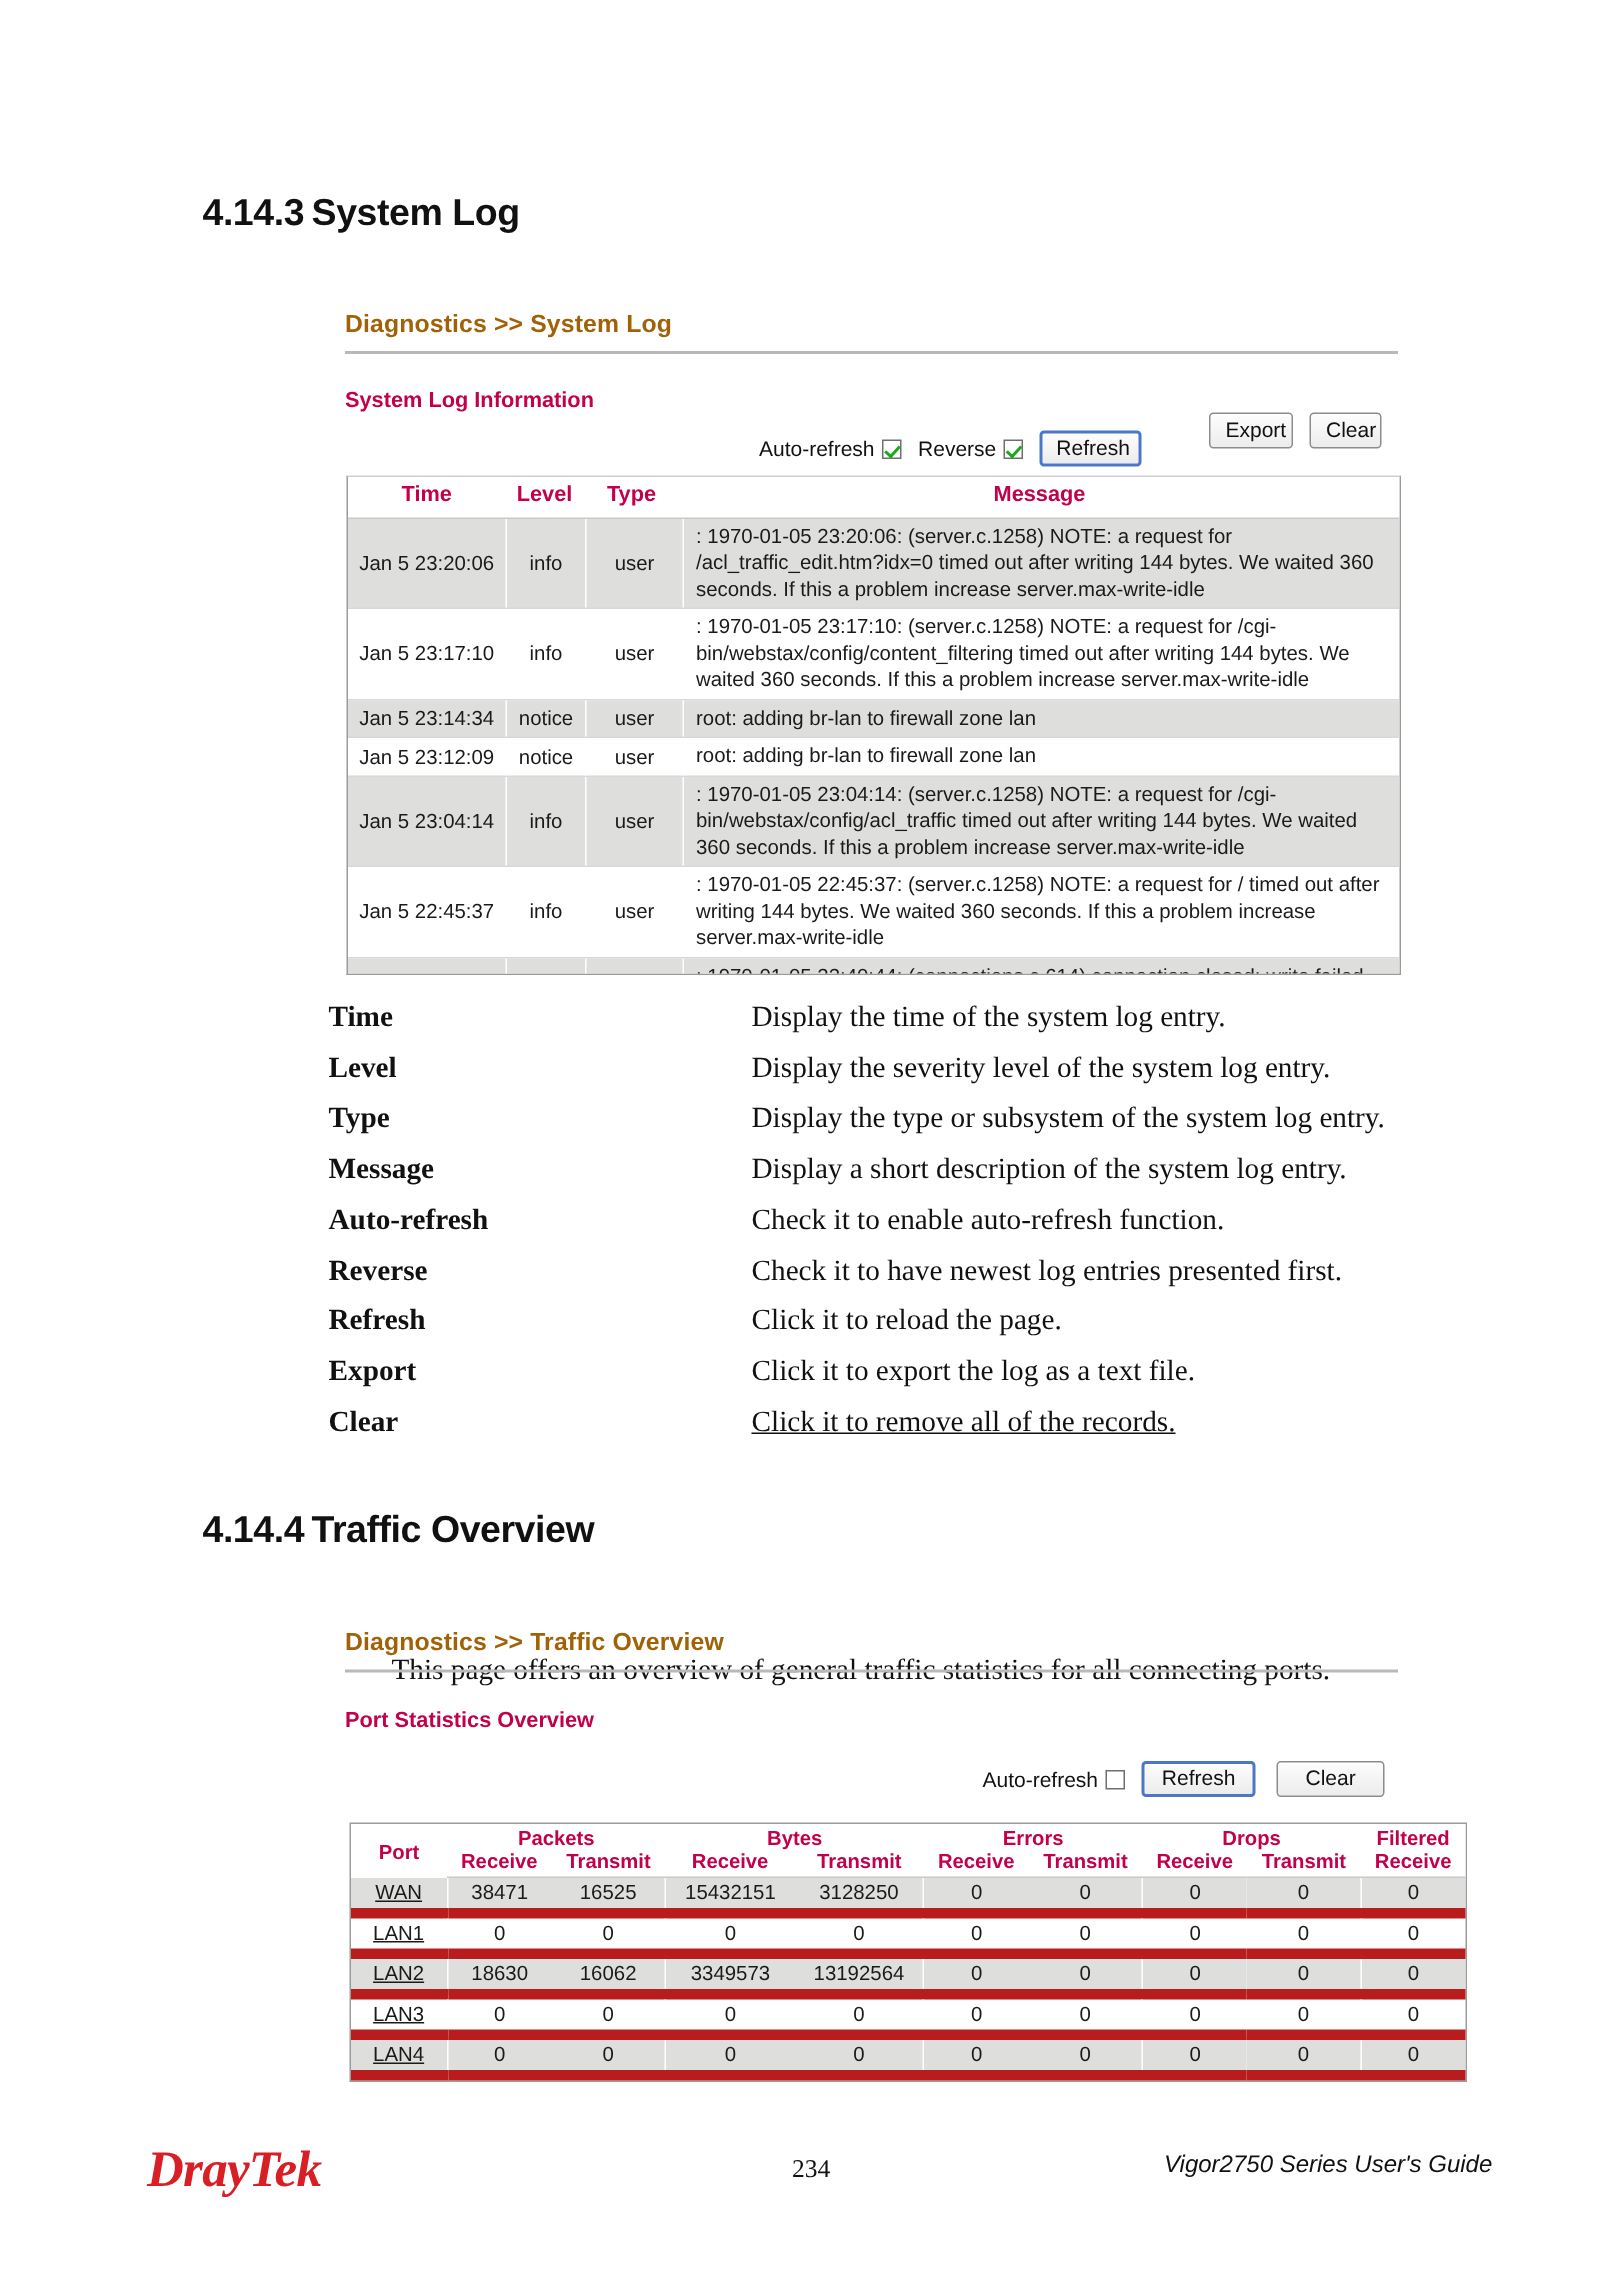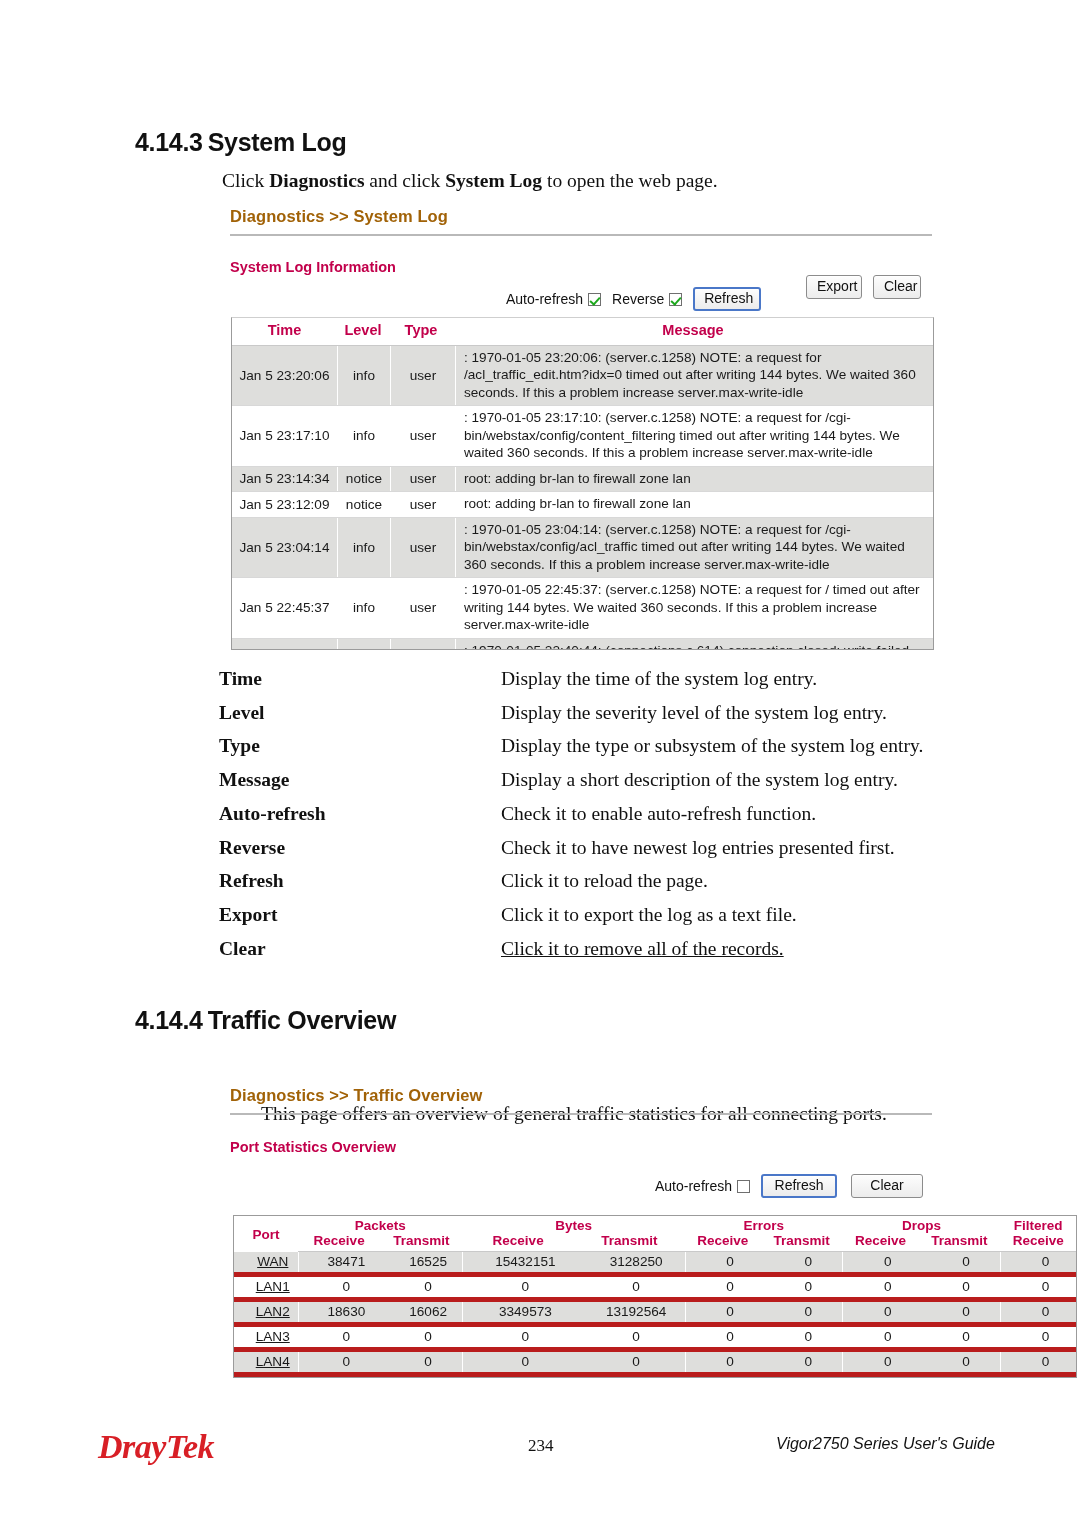--- a/index.html
+++ b/index.html
@@ -197,22 +197,22 @@
     background: #ffffff;
     white-space: nowrap;
   }
   .porttable th.grp { padding-bottom: 0px; }
   .porttable th.sub { padding-top: 0px; }
   .porttable thead tr:last-child th { border-bottom: 1px solid #c9c9c9; }
   .porttable td {
     font-size: 13.6px;
     color: #1a1a1a;
     text-align: center;
-    padding: 2px 6px 3px 20px;
-    border-bottom: 5px solid #b91c1c;
+    padding: 2px 6px 3px 6px;
+    border-bottom: 7px solid #b91c1c;
     white-space: nowrap;
   }
   .porttable tbody tr.alt td { background: #dededc; }
   .porttable td.portcell { text-align: center; }
   .portlink {
     text-decoration: underline;
     color: #1a1a1a;
     cursor: pointer;
   }
   .porttable td.sepcol { border-right: 1px solid #ffffff; }
@@ -245,23 +245,20 @@
 </style>
 </head>
 <body>
 
 <div class="page">
 
   <div class="sec-head" style="left:135px; top:128px;">
     <span class="sec-num">4.14.3</span><span>System Log</span>
   </div>
 
-  <div class="body-text" style="left:222px; top:170px;">
-    <span>Click </span><b>Diagnostics</b><span> and click </span><b>System Log</b><span> to open the web page.</span>
-  </div>
 
   <div class="crumb" style="left:230px; top:207px;">Diagnostics &gt;&gt; System Log</div>
   <div class="crumb-rule" style="left:230px; top:234px; width:702px;"></div>
 
   <div class="subhead" style="left:230px; top:259px;">System Log Information</div>
 
   <div class="ctrl-row" style="left:506px; top:287px;">
     <span class="ctrl-label">Auto-refresh</span>
     <span class="cb checked"></span>
     <span class="ctrl-label">Reverse</span>
@@ -359,21 +356,21 @@
 
   <div class="subhead" style="left:230px; top:1139px;">Port Statistics Overview</div>
 
   <div class="ctrl-row" style="left:655px; top:1174px;">
     <span class="ctrl-label">Auto-refresh</span>
     <span class="cb"></span>
     <span class="btn focus" style="width:76px; margin-right:14px;">Refresh</span>
     <span class="btn" style="width:72px;">Clear</span>
   </div>
 
-  <div class="porttable" style="left:233px; top:1215px; width:844px;">
+  <div class="porttable" style="left:233px; top:1215px; width:745px;">
     <table>
       <thead>
         <tr>
           <th class="grp" rowspan="2" style="width:56px;">Port</th>
           <th class="grp" colspan="2">Packets</th>
           <th class="grp" colspan="2">Bytes</th>
           <th class="grp" colspan="2">Errors</th>
           <th class="grp" colspan="2">Drops</th>
           <th class="grp">Filtered</th>
         </tr>

